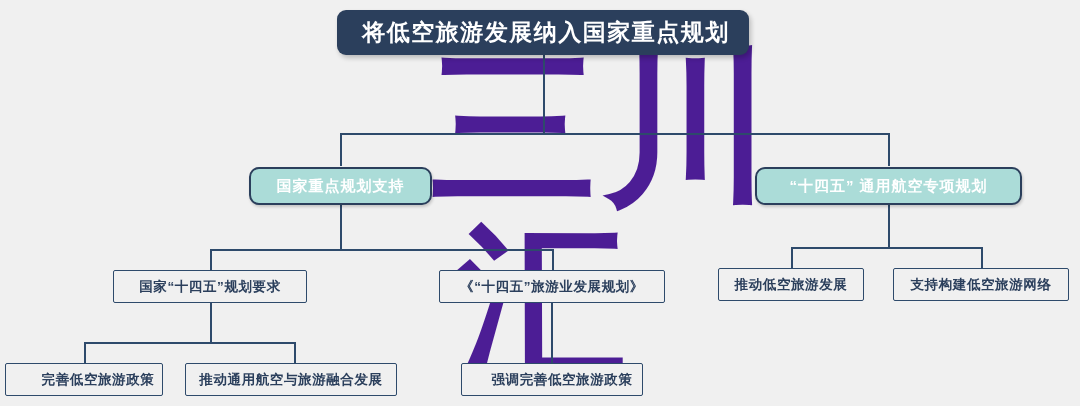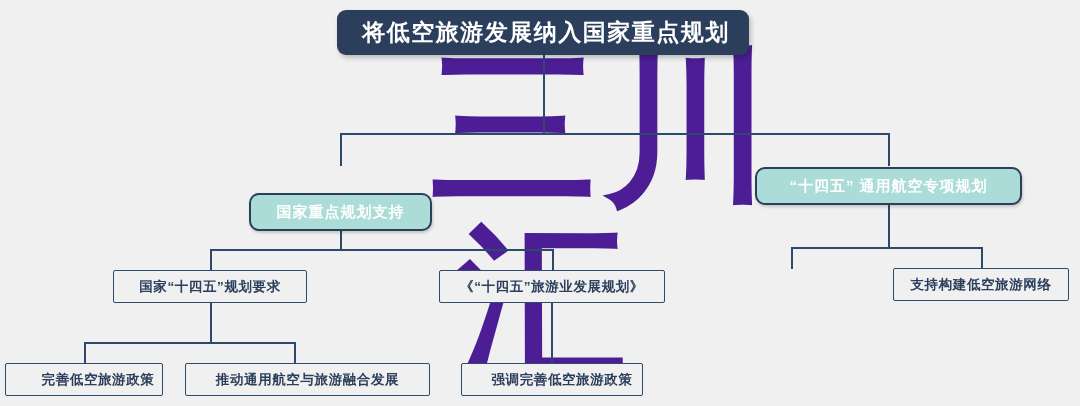--- a/index.html
+++ b/index.html
@@ -117,46 +117,49 @@
   <div class="line hline" style="left:84px; top:342px; width:212px;"></div>
   <div class="line vline" style="left:84px; top:342px; height:22px;"></div>
   <div class="line vline" style="left:294px; top:342px; height:22px;"></div>
 
   <div class="line vline" style="left:551px; top:302px; height:62px;"></div>
 
   <div class="node node-title" style="left:337px; top:10px; width:412px; height:45px;">
     <span>将低空旅游发展纳入国家重点规划</span>
   </div>
 
-  <div class="node node-l2" style="left:249px; top:167px; width:183px; height:38px;margin-top:26px;">
+  <div class="node node-l2" style="left:249px; top:167px; width:183px; height:38px;">
     <span>国家重点规划支持</span>
   </div>
 
   <div class="node node-l2" style="left:755px; top:167px; width:267px; height:38px;">
     <span>“十四五” 通用航空专项规划</span>
   </div>
 
   <div class="node node-l3" style="left:113px; top:270px; width:194px; height:33px;">
     <span>国家“十四五”规划要求</span>
   </div>
 
   <div class="node node-l3" style="left:439px; top:270px; width:226px; height:33px;">
     <span>《“十四五”旅游业发展规划》</span>
   </div>
 
+  <div class="node node-l3" style="left:718px; top:268px; width:146px; height:33px;">
+    <span>推动低空旅游发展</span>
+  </div>
 
   <div class="node node-l3" style="left:893px; top:268px; width:176px; height:33px;">
     <span>支持构建低空旅游网络</span>
   </div>
 
   <div class="node node-l4" style="left:5px; top:363px; width:158px; height:33px;padding-left:28px;">
     <span>完善低空旅游政策</span>
   </div>
 
-  <div class="node node-l4" style="left:185px; top:363px; width:245px; height:33px;justify-content:center;">
+  <div class="node node-l4" style="left:185px; top:363px; width:212px; height:33px;justify-content:center;">
     <span>推动通用航空与旅游融合发展</span>
   </div>
 
   <div class="node node-l4" style="left:461px; top:363px; width:182px; height:33px;padding-left:20px;">
     <span>强调完善低空旅游政策</span>
   </div>
 
 </div>
 
 </body></html>

